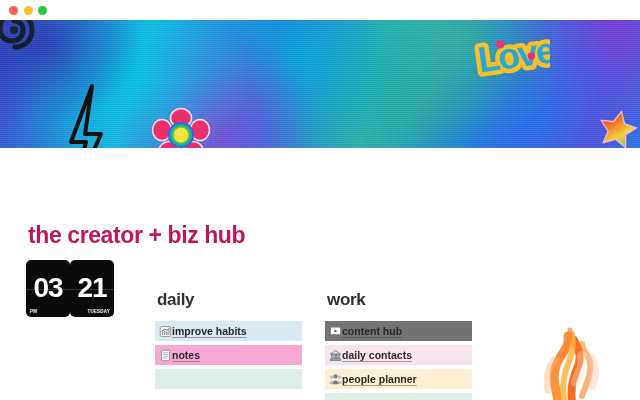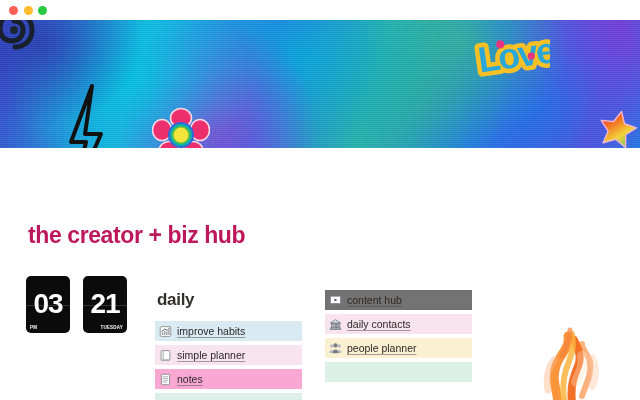--- a/index.html
+++ b/index.html
@@ -78,22 +78,22 @@
   .page-title {
     position: absolute; left: 28px; top: 74px;
     font-size: 23px; font-weight: bold;
     letter-spacing: -.4px;
     color: #be185d;
     white-space: nowrap;
   }
 
   
   .clock {
-    position: absolute; left: 26px; top: 128px;
-    display: flex; gap: 13px;
+    position: absolute; left: 26px; top: 112px;
+    display: flex; gap: 0;
     z-index: 14;
   }
   .flip {
     position: relative;
     width: 44px; height: 57px;
     background: #0b0b0b;
     border-radius: 5px;
     overflow: hidden;
   }
   .flip .seam {
@@ -133,21 +133,21 @@
     color: #32302e;
     letter-spacing: -.3px;
     margin-bottom: 11px;
     padding-left: 2px;
   }
   .row {
     display: flex; align-items: center;
     height: 20px;
     padding-left: 4px;
     margin-bottom: 4px;
-    gap: 5px;
+    font-weight: bold;
   }
   .row .ico {
     width: 13px; height: 13px;
     flex: 0 0 13px;
     display: flex; align-items: center; justify-content: center;
   }
   .row .ico svg { display: block; }
   .row .lbl {
     font-size: 10.5px;
     color: #2c2a28;
@@ -263,50 +263,41 @@
               <rect x="1.5" y="2" width="13" height="12" rx="1.4" fill="#fff" stroke="#8a8a8a" stroke-width="1.1"></rect>
               <rect x="3.5" y="9" width="1.8" height="3.3" fill="#9aa2a8"></rect>
               <rect x="6.1" y="7.2" width="1.8" height="5.1" fill="#9aa2a8"></rect>
               <rect x="8.7" y="8.2" width="1.8" height="4.1" fill="#9aa2a8"></rect>
               <rect x="11.3" y="5.6" width="1.8" height="6.7" fill="#9aa2a8"></rect>
               <path d="M3 8 L7 5 L10 6.6 L13.6 3.2" fill="none" stroke="#4f565c" stroke-width="1.1"></path>
             </svg>
           </span>
           <span class="lbl">improve habits</span>
         </div>
-        <div class="row" style="background:#f7e4ee">
-          <span class="ico">
-            <svg width="13" height="13" viewBox="0 0 16 16">
-              <rect x="2.6" y="2" width="10.8" height="12" rx="1" fill="#fff" stroke="#8a8a8a" stroke-width="1.1"></rect>
-              <line x1="5.2" y1="2.6" x2="5.2" y2="13.4" stroke="#9aa2a8" stroke-width="1.1"></line>
-              <rect x="2.6" y="12.4" width="10.8" height="1.6" fill="#b9bec2"></rect>
-            </svg>
-          </span>
-          <span class="lbl">simple planner</span>
-        </div>
         <div class="row" style="background:#f9a8d4">
           <span class="ico">
             <svg width="13" height="13" viewBox="0 0 16 16">
               <rect x="3" y="1.6" width="10" height="12.8" rx="1" fill="#fff" stroke="#8a8a8a" stroke-width="1.1"></rect>
               <g stroke="#9aa2a8" stroke-width="1" stroke-linecap="round">
                 <line x1="5.2" y1="4.6" x2="10.8" y2="4.6"></line>
                 <line x1="5.2" y1="6.8" x2="10.8" y2="6.8"></line>
                 <line x1="5.2" y1="9.0" x2="10.8" y2="9.0"></line>
                 <line x1="5.2" y1="11.2" x2="9.2" y2="11.2"></line>
               </g>
             </svg>
           </span>
           <span class="lbl">notes</span>
         </div>
         <div class="row" style="background:#ddf0e8">
           <span class="lbl"></span>
         </div>
       </div>
 
       <div class="col work">
+        <div class="col-title">work</div>
         <div class="row" style="background:#737373">
           <span class="ico">
             <svg width="13" height="13" viewBox="0 0 16 16">
               <rect x="1.6" y="2.6" width="12.8" height="9.4" rx="1.2" fill="#fff" stroke="#6f7680" stroke-width="1.2"></rect>
               <path d="M6.6 5.6 L10.4 7.4 L6.6 9.2 Z" fill="#4f565c"></path>
               <line x1="8" y1="12" x2="8" y2="13.6" stroke="#6f7680" stroke-width="1.2"></line>
               <line x1="5" y1="13.8" x2="11" y2="13.8" stroke="#6f7680" stroke-width="1.2"></line>
             </svg>
           </span>
           <span class="lbl">content hub</span>

